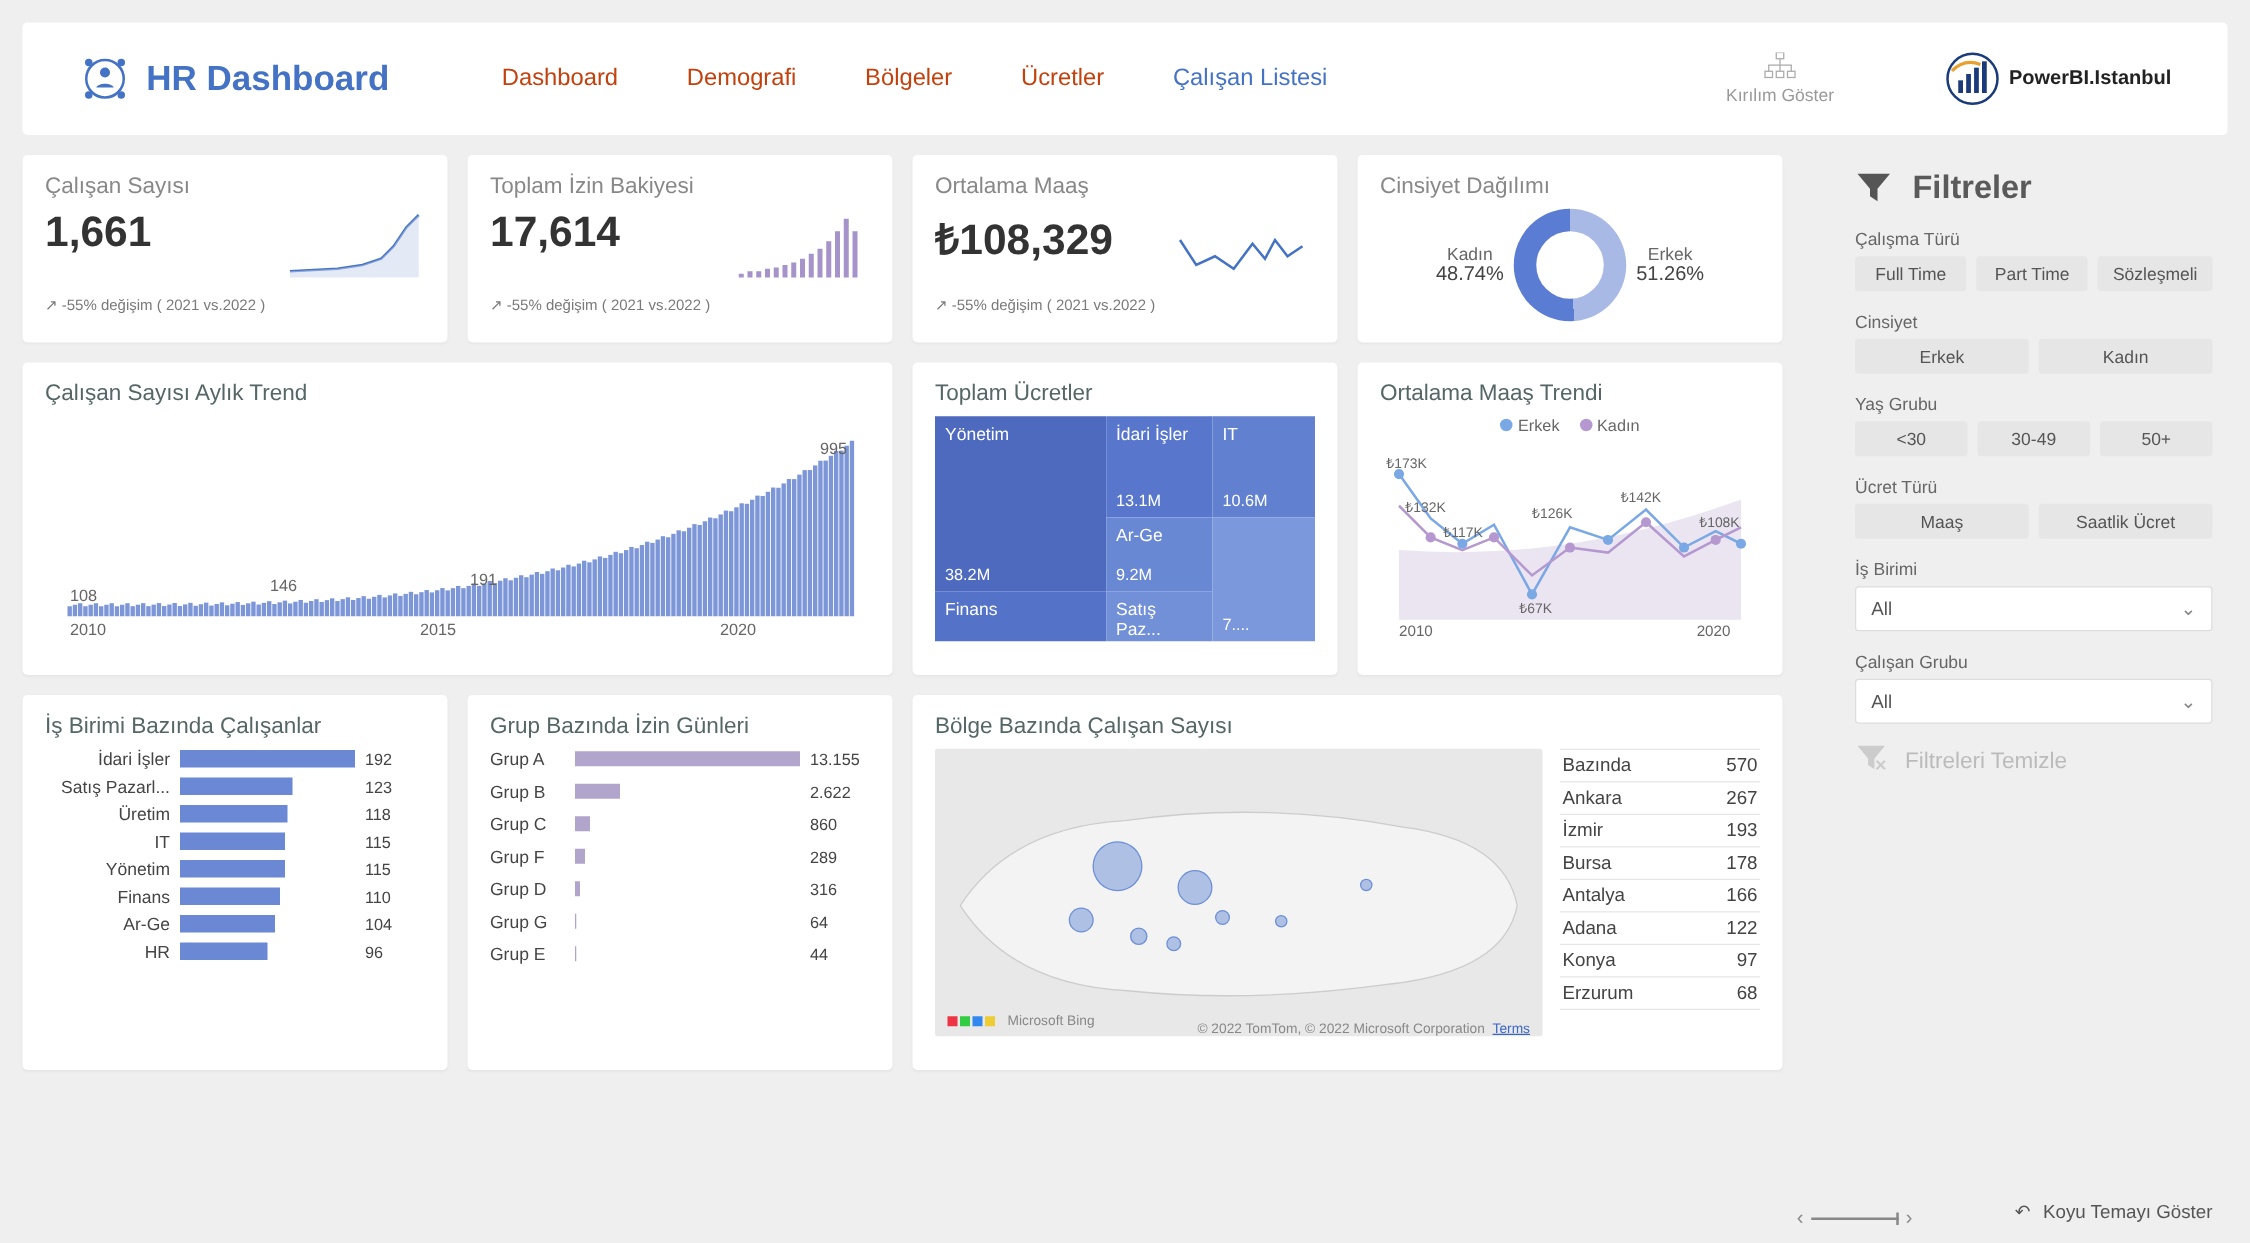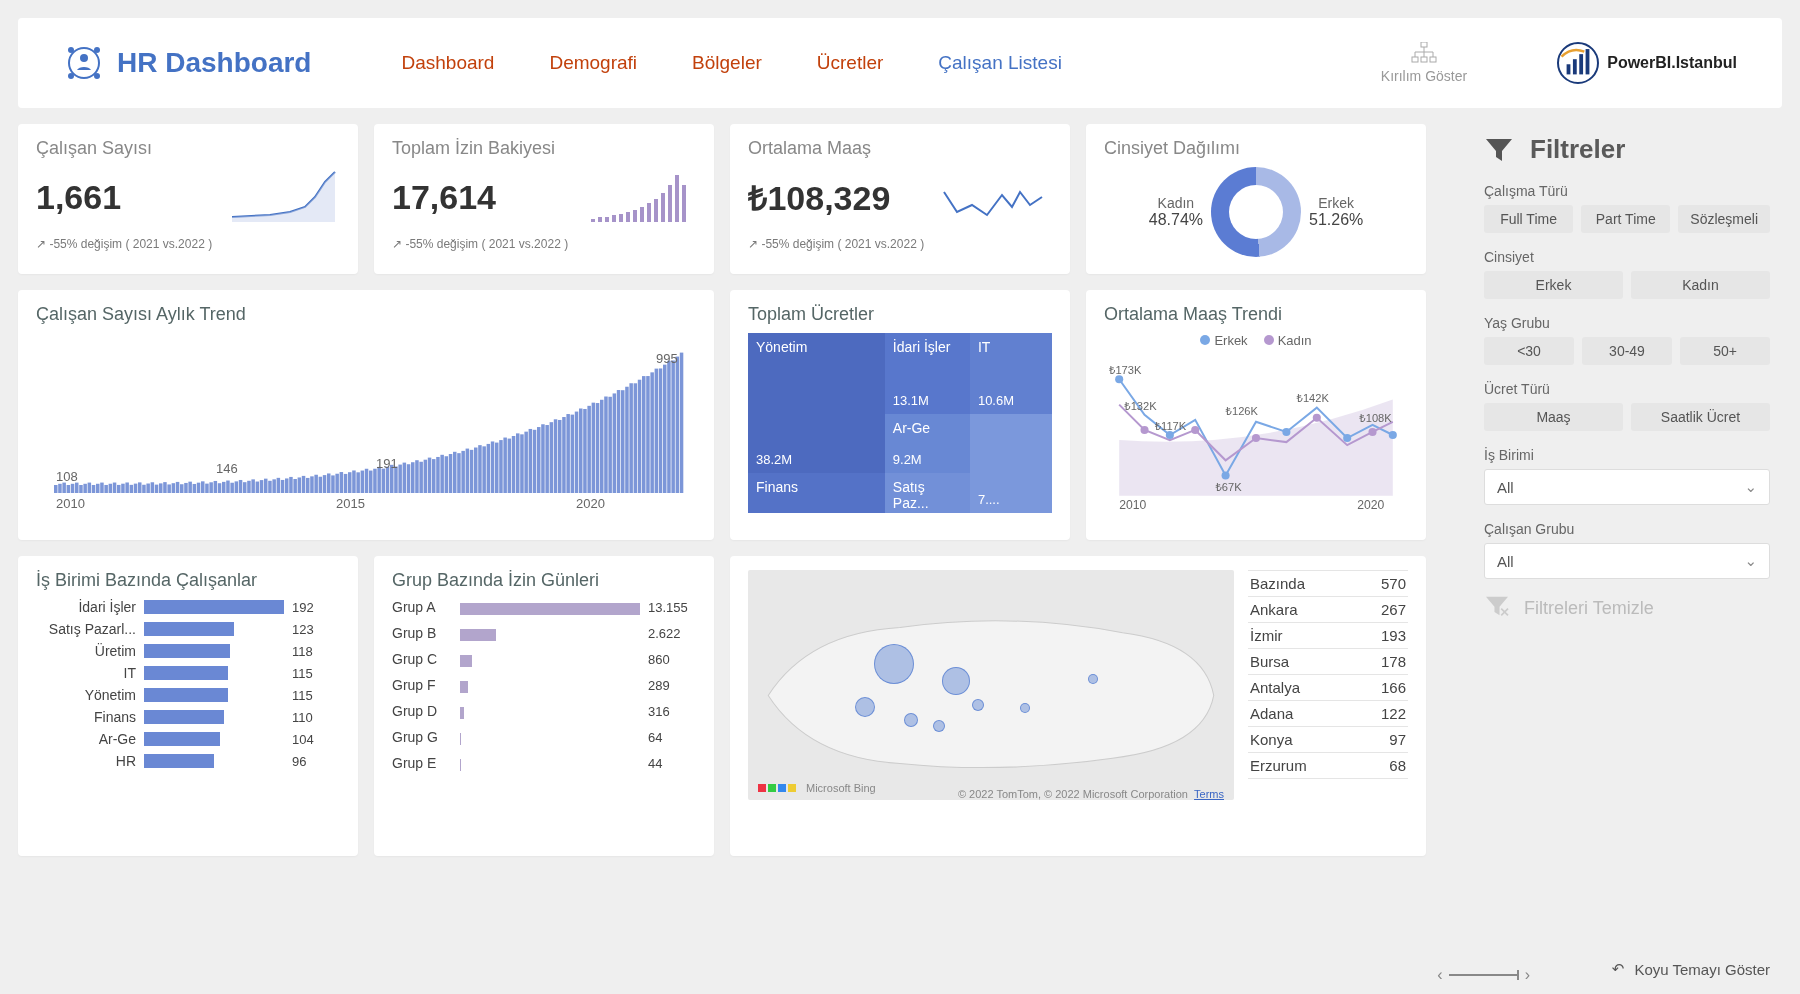--- a/index.html
+++ b/index.html
@@ -24,21 +24,21 @@
 
 .main { display: flex; gap: 16px; padding: 16px 18px; }
 .content { flex: 1; display: grid; gap: 16px; grid-template-columns: 340px 340px 340px 340px; grid-template-rows: 150px 250px 300px; }
 .sidebar { width: 310px; padding: 10px 12px; }
 
 .card { background: #fff; border-radius: 4px; padding: 14px 18px; box-shadow: 0 1px 2px rgba(0,0,0,.04); position: relative; }
 .card-title { font-size: 18px; color: #888; font-weight: 400; margin-bottom: 8px; }
 .card-title.dark { color: #566; }
 
 .kpi-val { font-size: 34px; font-weight: 700; color: #333; }
-.kpi-row { display: flex; align-items: center; justify-content: space-between; }
+.kpi-row { display: flex; align-items: flex-start; justify-content: space-between; }
 .kpi-spark { width: 110px; height: 60px; }
 .kpi-foot { font-size: 12px; color: #7a7a7a; margin-top: 10px; }
 
 
 .gender-body { display: flex; align-items: center; justify-content: center; gap: 8px; margin-top: 6px; }
 .gender-lbl { font-size: 14px; color: #666; text-align: center; }
 .gender-lbl .p { font-size: 16px; color: #444; }
 .donut { width: 90px; height: 90px; border-radius: 50%; background: conic-gradient(#a8b9e6 0 48.74%, #5b7cd3 48.74% 100%); display: flex; align-items: center; justify-content: center; }
 .donut::after { content: ""; width: 54px; height: 54px; background: #fff; border-radius: 50%; }
 
@@ -60,21 +60,21 @@
 .hbar-row { display: flex; align-items: center; gap: 8px; margin-bottom: 6px; }
 .hbar-lbl { width: 100px; text-align: right; font-size: 14px; color: #444; }
 .hbar-track { width: 140px; height: 14px; position: relative; }
 .hbar-fill { height: 100%; background: #6a88d4; }
 .hbar-val { font-size: 13px; color: #444; }
 .dept-scroll { overflow-y: auto; height: 220px; padding-right: 8px; }
 .dept-scroll::-webkit-scrollbar { width: 10px; }
 .dept-scroll::-webkit-scrollbar-thumb { background: #ccc; border-radius: 5px; }
 
 
-.grp-row { display: flex; align-items: flex-end; gap: 8px; margin-bottom: 10px; }
+.grp-row { display: flex; align-items: center; gap: 8px; margin-bottom: 10px; }
 .grp-lbl { width: 60px; font-size: 14px; color: #444; }
 .grp-track { width: 180px; height: 12px; position: relative; }
 .grp-fill { height: 100%; background: #b2a5cc; }
 .grp-val { font-size: 13px; color: #444; }
 
 
 .map-wrap { display: flex; gap: 14px; height: 230px; }
 .map { flex: 1; background: #e8e8e8; border-radius: 2px; position: relative; overflow: hidden; }
 .map-attr { position: absolute; bottom: 6px; left: 10px; font-size: 11px; color: #888; display: flex; gap: 10px; align-items: center; }
 .map-attr-r { position: absolute; bottom: 0; right: 10px; font-size: 11px; color: #888; }
@@ -555,20 +555,21 @@
             <div class="grp-lbl">Grup E</div>
             <div class="grp-track">
               <div class="grp-fill" style="width: 0.334474%;"></div>
             </div>
             <div class="grp-val">44</div>
           </div>
         </div>
     </div>
 
     <div class="card c-map">
+      <div class="card-title dark">Bölge Bazında Çalışan Sayısı</div>
       <div class="map-wrap">
         <div class="map">
           <svg width="100%" height="100%" viewBox="0 0 480 220" preserveAspectRatio="none">
             <path d="M20 120 Q 60 60 150 55 Q 260 40 370 60 Q 450 70 460 120 Q 450 170 360 180 Q 250 195 150 185 Q 60 180 20 120 Z" fill="#f3f3f3" stroke="#ccc"></path>
           </svg>
           <div class="bubble" style="left:26%;top:32%;width:40px;height:40px;"></div>
           <div class="bubble" style="left:40%;top:42%;width:28px;height:28px;"></div>
           <div class="bubble" style="left:22%;top:55%;width:20px;height:20px;"></div>
           <div class="bubble" style="left:32%;top:62%;width:14px;height:14px;"></div>
           <div class="bubble" style="left:38%;top:65%;width:12px;height:12px;"></div>

